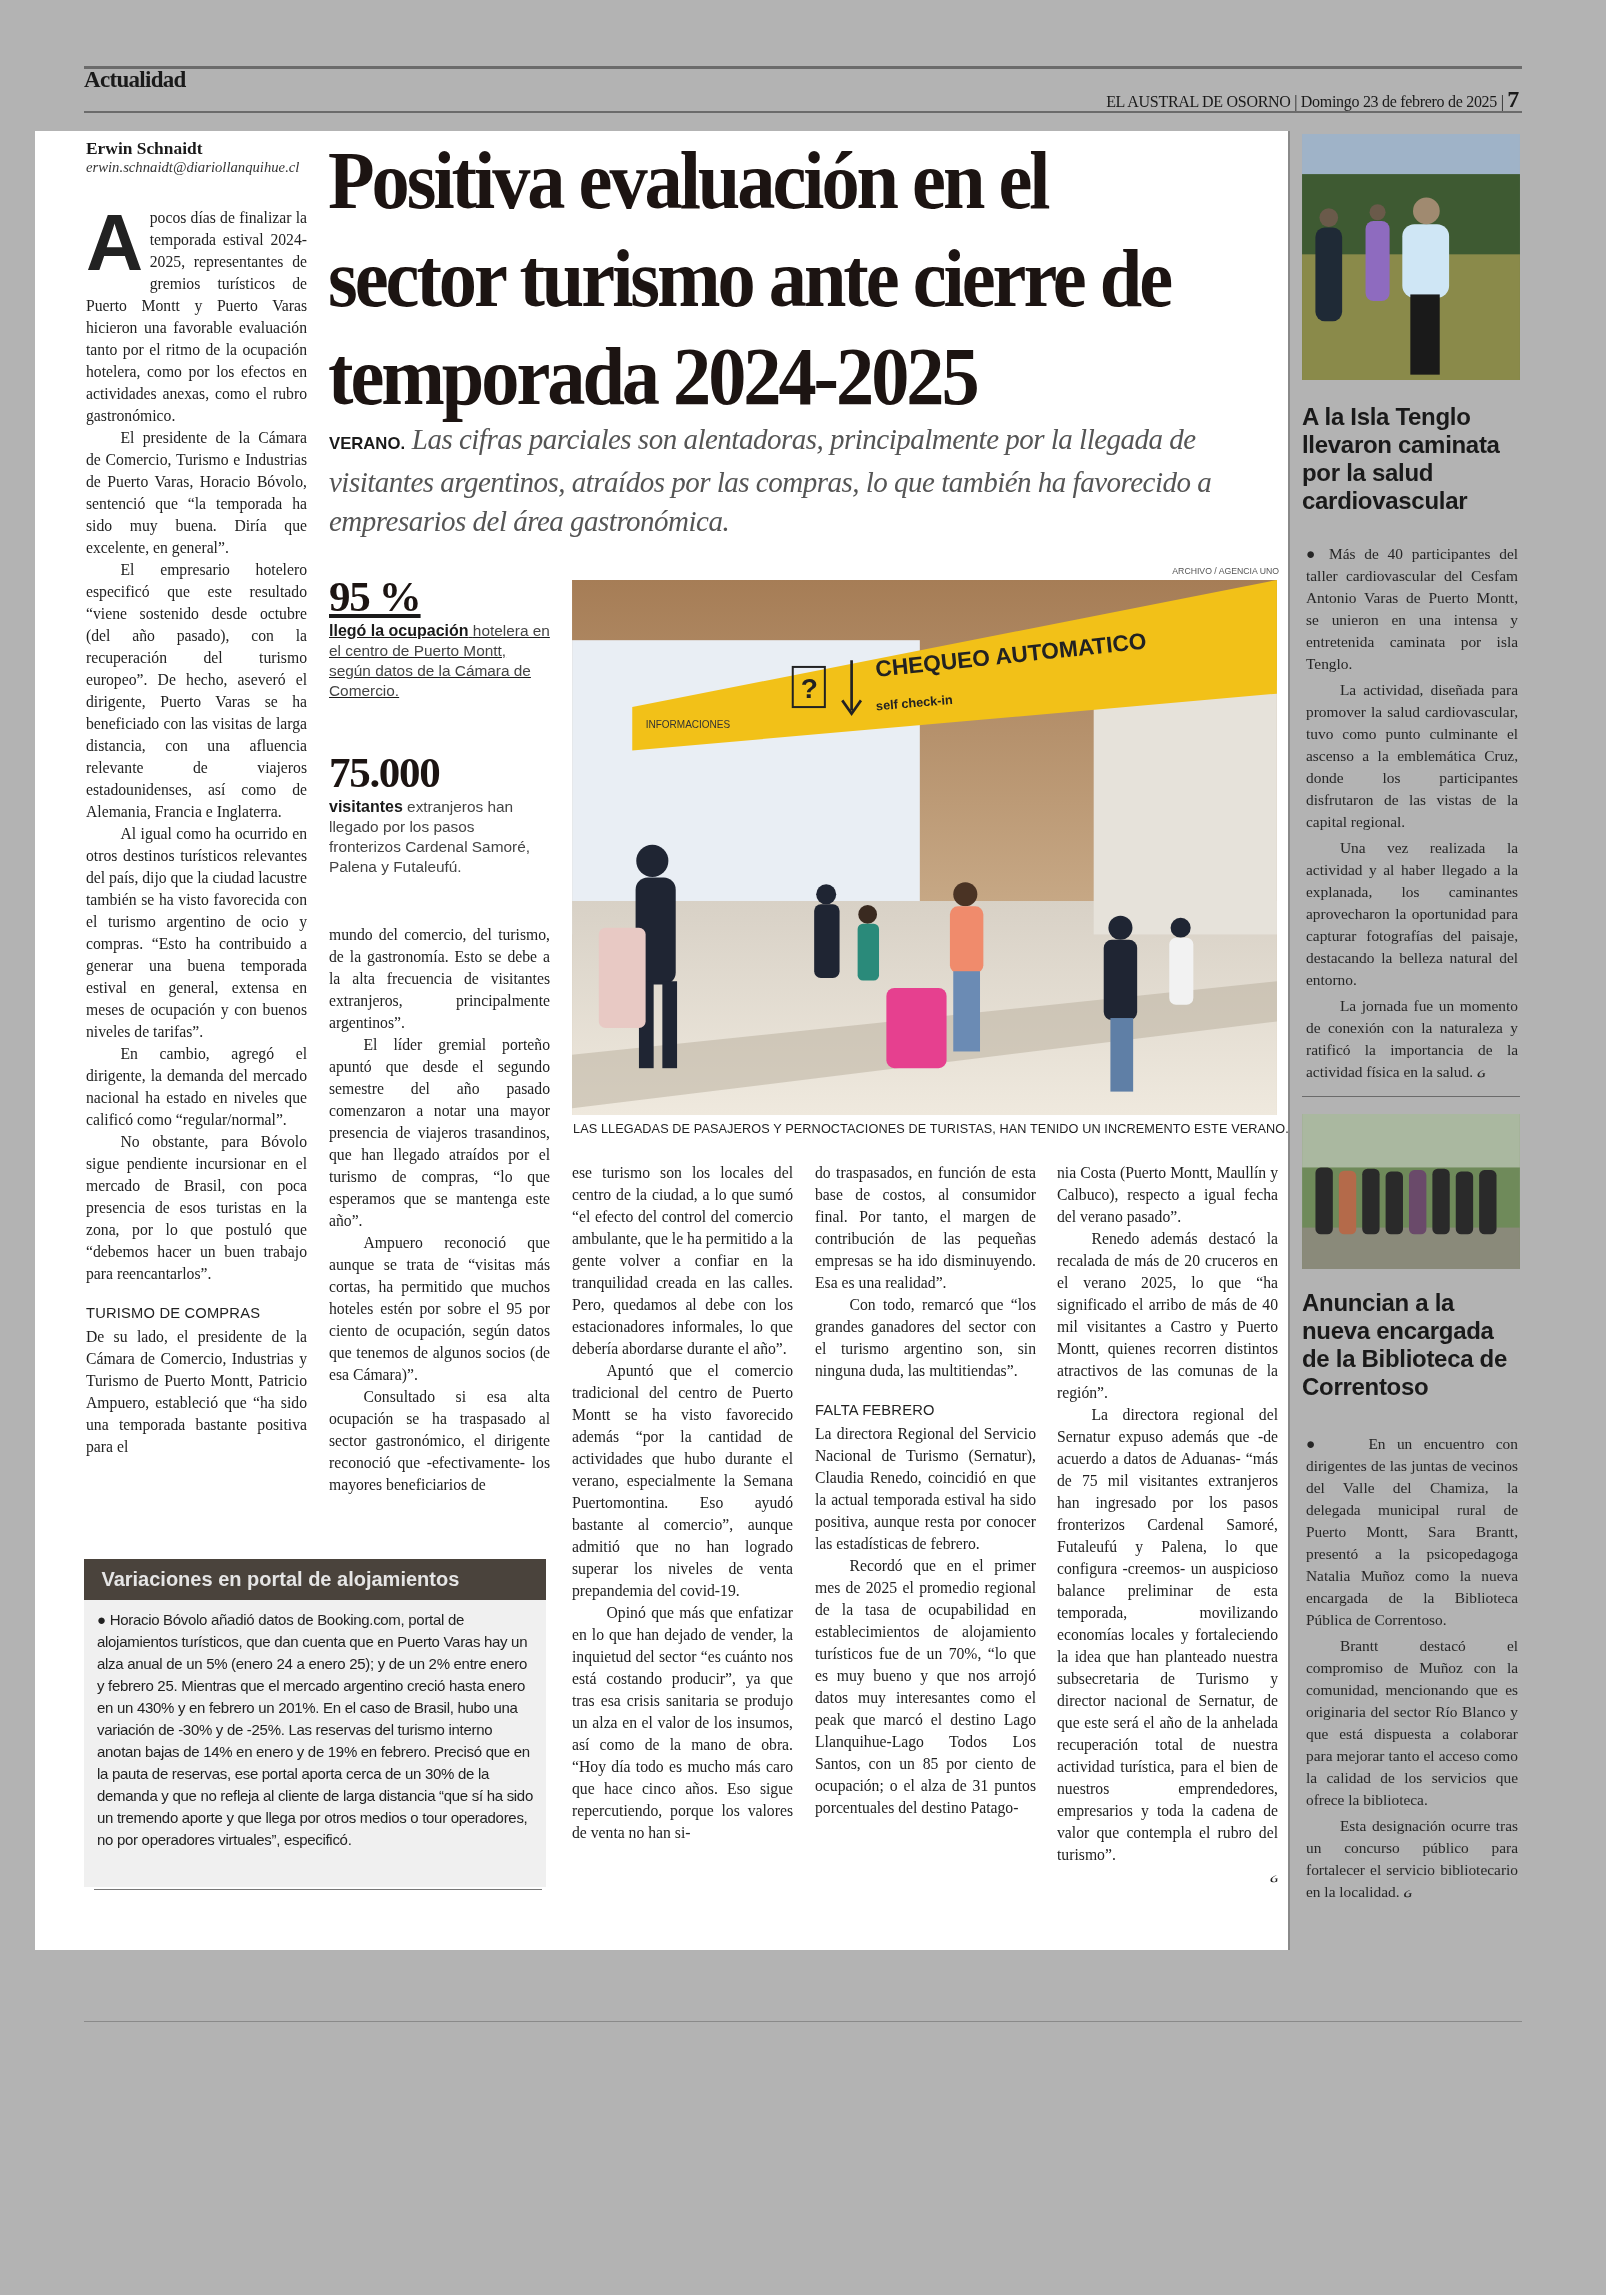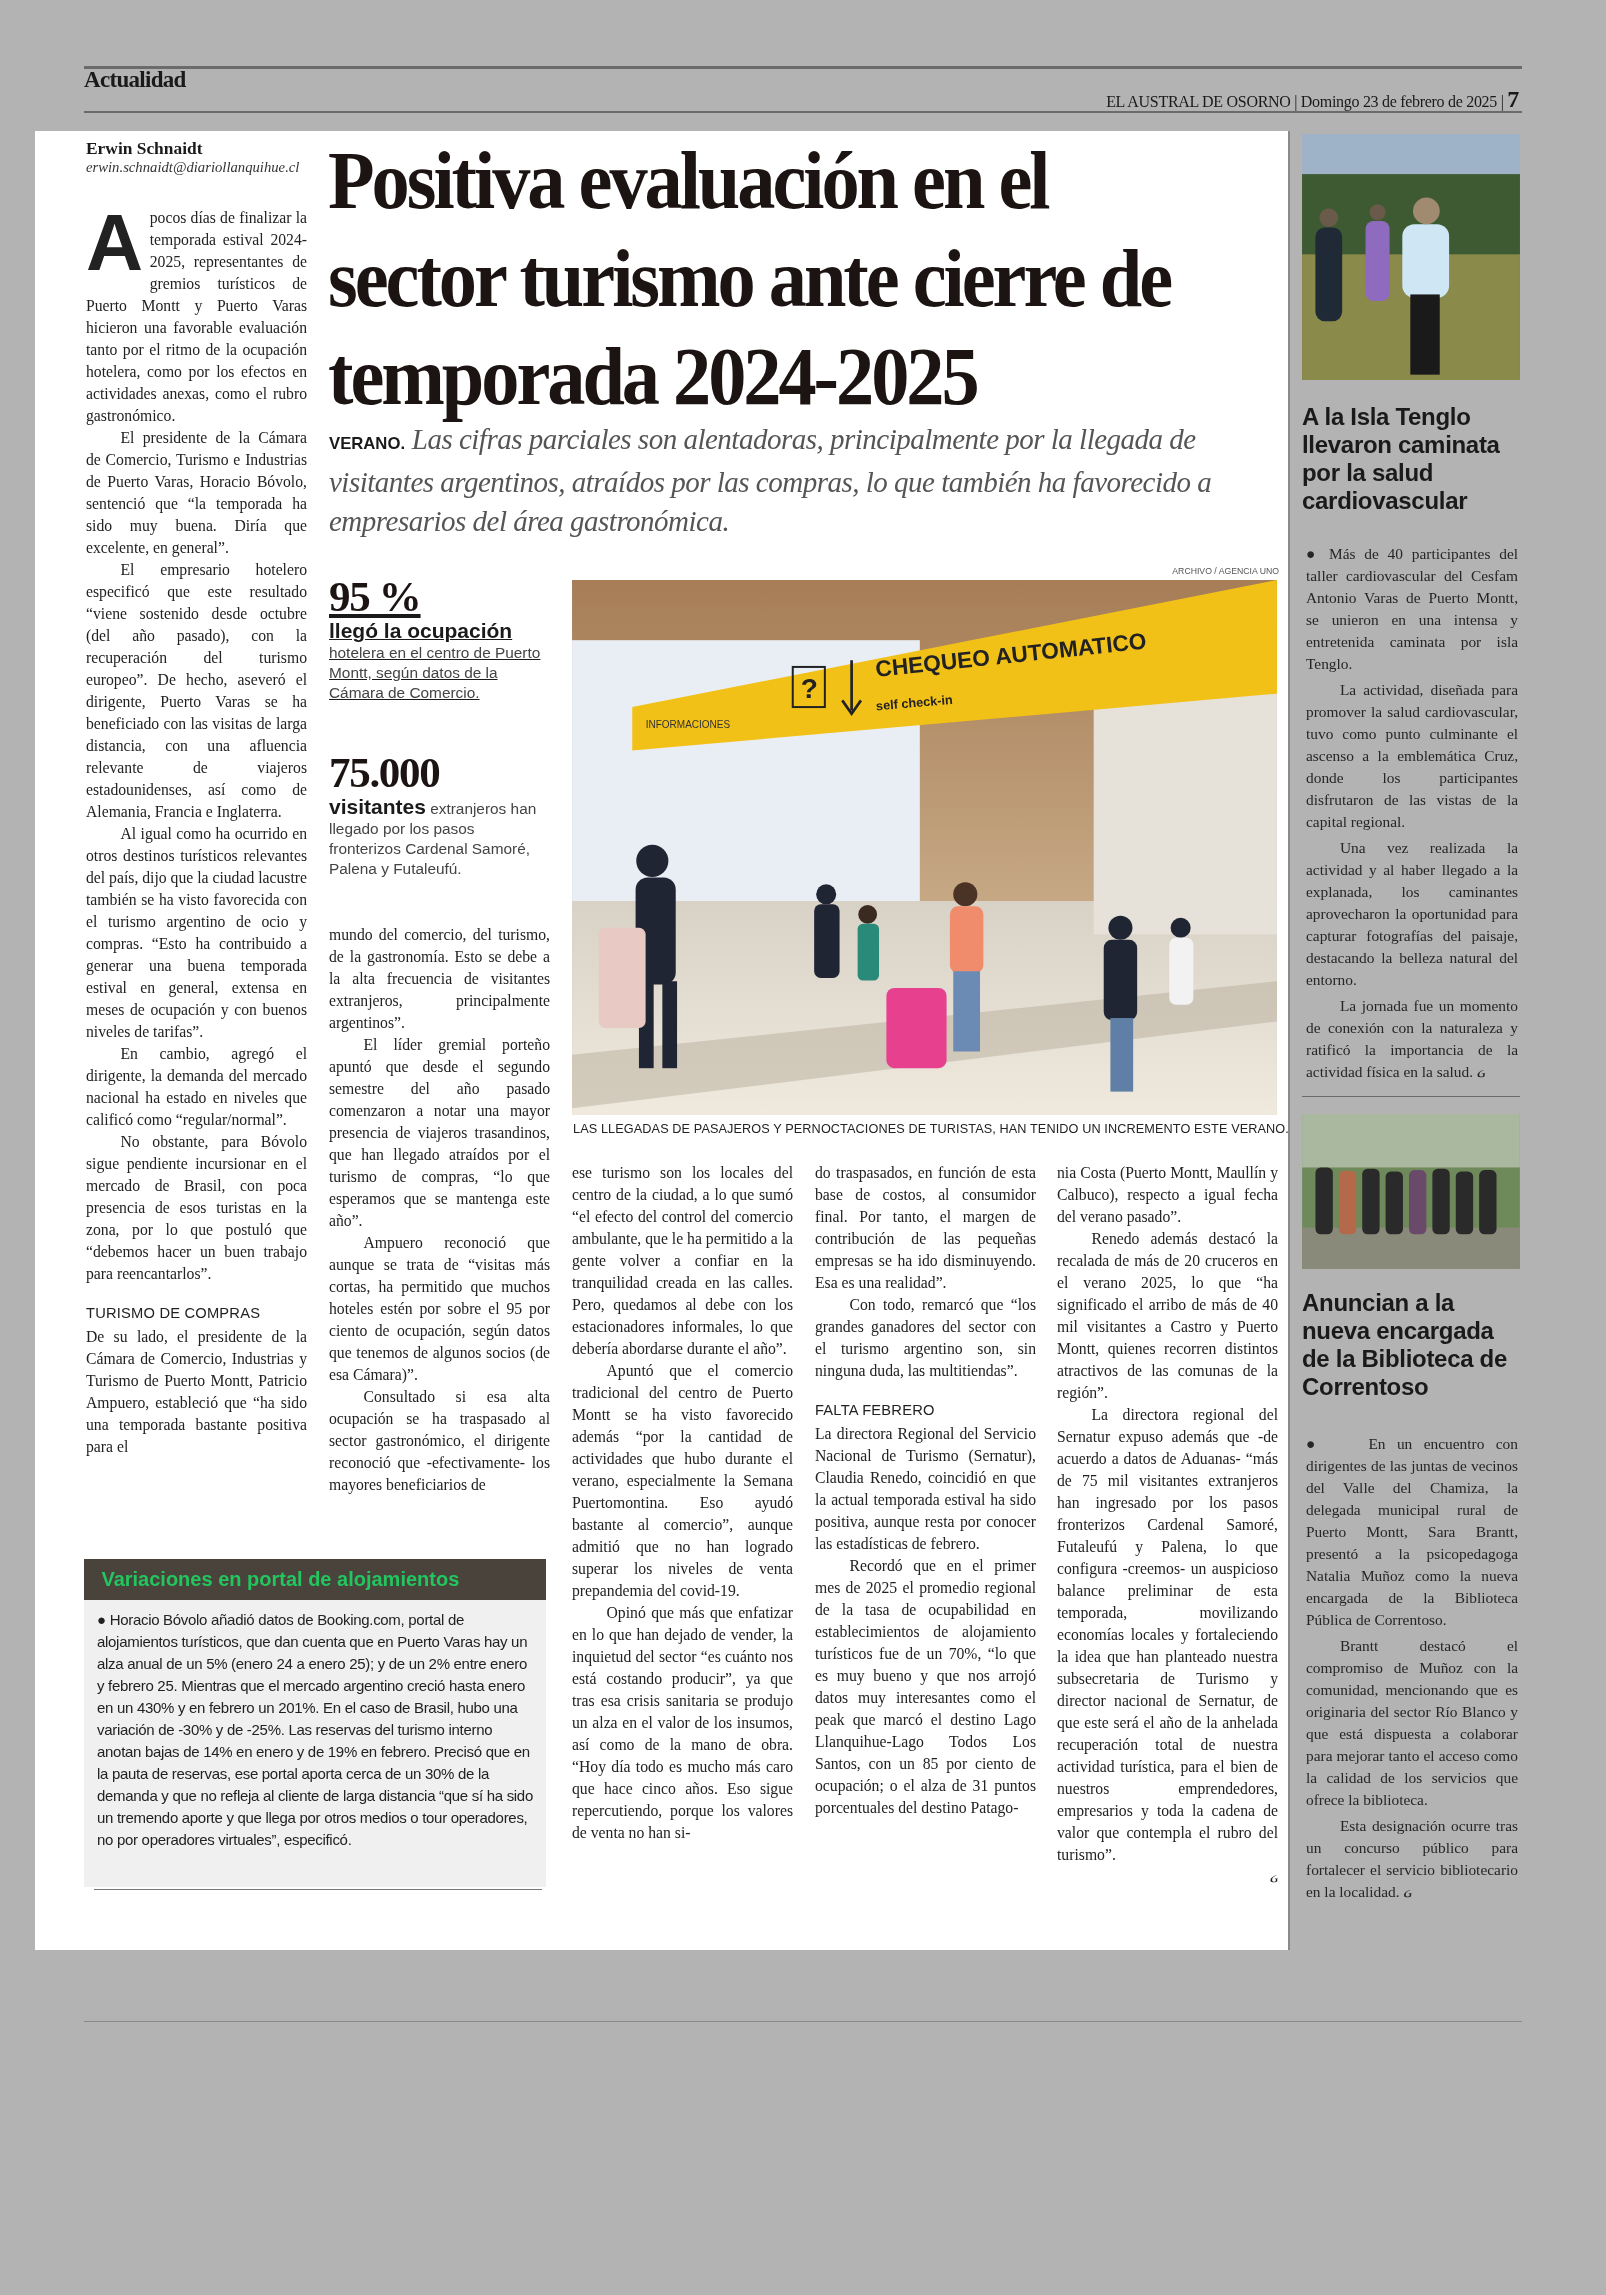--- a/index.html
+++ b/index.html
@@ -24,28 +24,28 @@
   .col h4 { margin:17.4px 0 1.3px 0; font-family:"Liberation Sans", sans-serif; font-weight:normal; font-size:14.7px; letter-spacing:0.2px; }
   .dropcap { float:left; font-family:"Liberation Sans", sans-serif; font-weight:bold; font-size:79px; line-height:64px; margin:4px 6.7px 0 0; }
   
   .headline { left:328px; top:131px; width:950px; font-family:"Liberation Serif", serif; font-weight:bold;
               font-size:83px; line-height:98px; letter-spacing:-3.3px; color:#1c1412; transform:scaleX(0.92); transform-origin:left top; }
   .deck { left:329px; top:420px; width:950px; font-size:29px; line-height:39px; font-style:italic; color:#555; letter-spacing:-0.5px; }
   .deck .kicker { font-style:normal; font-family:"Liberation Sans", sans-serif; font-weight:bold; font-size:16.7px; color:#1a1a1a; letter-spacing:0; }
   
   .stat-num { font-family:"Liberation Serif", serif; font-weight:bold; font-size:43px; color:#1c1412; letter-spacing:-1.3px; }
   .stat-txt { font-family:"Liberation Sans", sans-serif; font-size:15.4px; line-height:20px; color:#444; }
-  .stat-txt b { font-size:21px; color:#1a1a1a; }
+  .stat-txt b { font-size:16px; color:#1a1a1a; }
   
   .photo-credit { right:327px; top:566px; font-family:"Liberation Sans", sans-serif; font-size:8.7px; color:#555; }
   .photo { left:572px; top:580px; width:705px; height:535px; overflow:hidden; background:#cfc6b5; }
   .caption { left:573px; top:1122px; font-family:"Liberation Sans", sans-serif; font-size:12.7px; color:#222; letter-spacing:0.1px; }
   
   .box { left:84px; top:1559px; width:462px; height:328px; background:#f0f0f0; }
-  .box-title { left:84px; top:1559px; width:462px; height:41px; background:#4a433c; color:#22c55e;
+  .box-title { left:84px; top:1559px; width:462px; height:41px; background:#4a433c; color:#e5e5e5;
                font-family:"Liberation Sans", sans-serif; font-weight:bold; font-size:20px; line-height:41px; box-sizing:border-box; padding-left:17.4px; }
   .box-body { left:97px; top:1609px; width:438px; font-family:"Liberation Sans", sans-serif; font-size:15px; line-height:22px; color:#222; letter-spacing:-0.3px; }
   .box-rule { left:94px; top:1889px; width:448px; height:1.3px; background:#777; }
   
   .side-rule { left:1288px; top:131px; width:2px; height:1819px; background:#8a8a8a; }
   .side-photo1 { left:1302px; top:134px; width:218px; height:246px; overflow:hidden; }
   .side-photo2 { left:1302px; top:1114px; width:218px; height:155px; overflow:hidden; }
   .side-head { font-family:"Liberation Sans", sans-serif; font-weight:bold; font-size:24px; line-height:28px; color:#1a1a1a; letter-spacing:-0.3px; }
   .side-body { font-family:"Liberation Serif", serif; font-size:15.4px; line-height:22px; text-align:justify; color:#262626; }
   .side-body p { margin:4px; text-indent:2.2em; }

